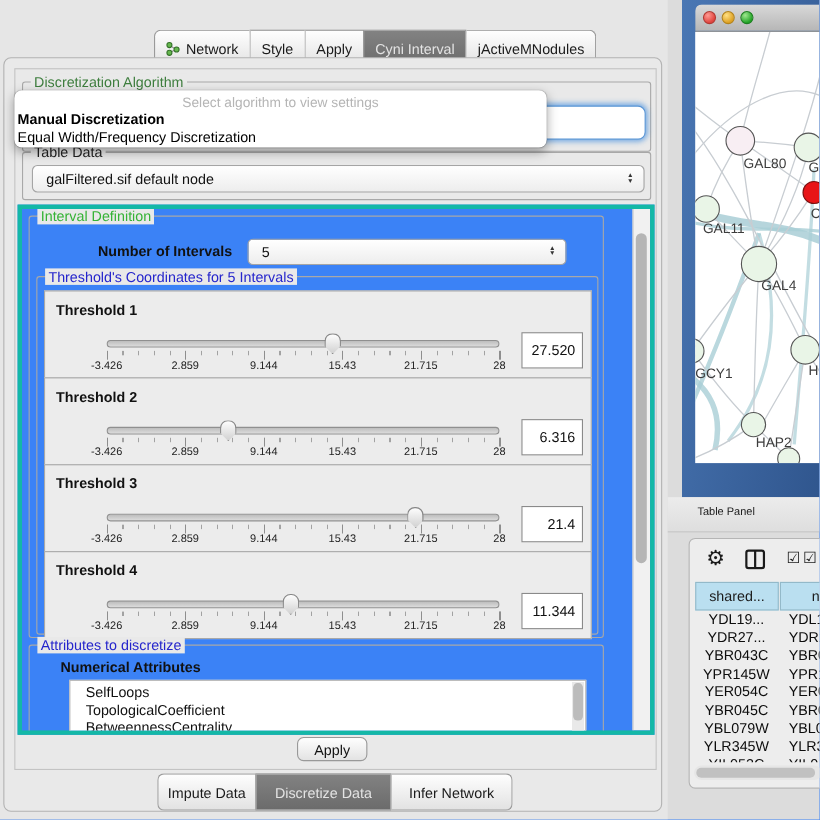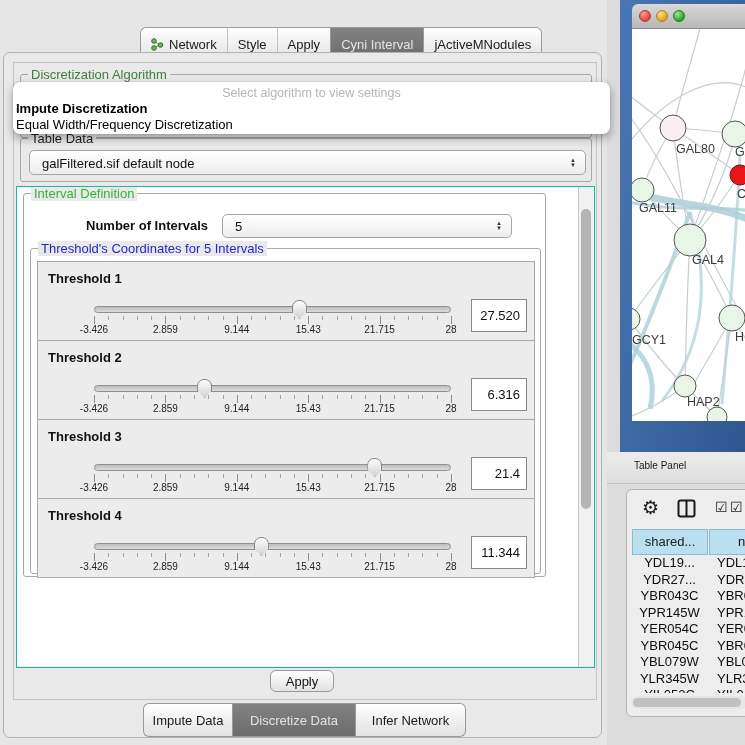--- a/index.html
+++ b/index.html
@@ -22,26 +22,26 @@
   .inner-panel{position:absolute;left:13px;top:62px;width:584px;height:638px;background:#e9e9e9;border:1px solid #c3c3c3;box-sizing:border-box}
   
   .group{position:absolute;border:1px solid #a8a8a8;border-radius:3px;box-sizing:border-box}
   .gtitle{position:absolute;top:-8px;left:7px;background:#e9e9e9;padding:0 3px;font-size:13px;white-space:nowrap}
   .green{color:#36b336}.blue{color:#2525cc}.dark{color:#222}
   
   .combo{position:absolute;background:linear-gradient(#ffffff,#ededed);border:1px solid #a5a5a5;border-radius:5px;box-sizing:border-box;font-size:13px;color:#111}
   .combo .ctext{position:absolute;left:12px;top:50%;transform:translateY(-50%);white-space:nowrap}
   .stepper{position:absolute;right:9px;top:50%;transform:translateY(-50%);display:flex;flex-direction:column;line-height:5px;font-size:6px;color:#333}
   
-  .popup{position:absolute;left:13px;top:82px;width:597px;height:52px;background:#fff;border-radius:7px;box-shadow:0 4px 10px rgba(0,0,0,.35),0 0 1px rgba(0,0,0,.3);z-index:30}
+  .popup{position:absolute;left:13px;top:82px;width:484px;height:52px;background:#fff;border-radius:7px;box-shadow:0 4px 10px rgba(0,0,0,.35),0 0 1px rgba(0,0,0,.3);z-index:30}
   .popup .hint{position:absolute;left:0;right:0;top:4px;text-align:center;color:#b5b5b5;font-size:12.5px}
   .popup .item{position:absolute;left:3px;font-size:13px;color:#000;white-space:nowrap}
   .focus-combo{position:absolute;left:30px;top:96px;width:557px;height:31px;background:#fff;border:1px solid #5b96d5;border-radius:7px;box-shadow:0 0 5px 2px rgba(100,160,225,.8);box-sizing:border-box;z-index:10}
   
-  .scrollpane{position:absolute;left:16px;top:186px;width:579px;height:482px;border:1px solid #14b8a6;box-sizing:border-box;overflow:hidden;background:#ffffff}
+  .scrollpane{position:absolute;left:16px;top:186px;width:579px;height:482px;border:4px solid #14b8a6;box-sizing:border-box;overflow:hidden;background:#3b82f6}
   .vscroll{position:absolute;right:0;top:0;bottom:0;width:16px;background:#f1f1f1;border-left:1px solid #c8c8c8;box-sizing:border-box}
   .vscroll .thumb{position:absolute;left:2px;width:10px;border-radius:5px;background:#b5b5b5}
   
   .tpanel{position:absolute;left:6px;width:498px;height:80px;border:1px solid #a8a8a8;background:#ececec;box-sizing:border-box}
   .tlabel{position:absolute;left:10px;top:9px;font-size:13px;font-weight:bold;color:#111}
   .track{position:absolute;left:56px;top:44px;width:357px;height:7px;background:linear-gradient(#bdbdbd,#dcdcdc);border:1px solid #8f8f8f;border-radius:4px;box-sizing:border-box}
   .thumbp{position:absolute;top:-7px;width:15px;height:19px;margin-left:-8px;background:linear-gradient(#fdfdfd,#d2d2d2);border:1px solid #878787;box-sizing:border-box;border-radius:7px 7px 2px 2px;clip-path:polygon(0 0,100% 0,100% 60%,50% 100%,0 60%)}
   .ticks{position:absolute;left:56px;top:54px;width:359px;height:8px;background-image:repeating-linear-gradient(to right,#8e8e8e 0 1px,transparent 1px 71.4px),repeating-linear-gradient(to right,#a2a2a2 0 1px,transparent 1px 14.28px);background-size:100% 8px,100% 4px;background-repeat:no-repeat}
   .scale{position:absolute;left:56px;top:62px;width:357px;height:12px}
   .scale span{position:absolute;transform:translateX(-50%);font-size:10px;font-weight:normal;color:#222;white-space:nowrap}
@@ -113,21 +113,21 @@
       <span class="ctext">galFiltered.sif default node</span>
       <span class="stepper">
           <span>▲</span>
           <span>▼</span>
         </span>
     </div>
   </div>
 
   <div class="popup">
     <div class="hint">Select algorithm to view settings</div>
-    <div class="item" style="top:19px;font-weight:bold">Impute Discretization</div>
+    <div class="item" style="top:19px;font-weight:bold">Manual Discretization</div>
     <div class="item" style="top:35px">Equal Width/Frequency Discretization</div>
   </div>
 
   <div class="scrollpane">
 
     <div class="group" style="left:6px;top:6px;width:523px;height:384px">
       <span class="gtitle green">Interval Definition</span>
 
       <span class="abs" style="left:62px;top:24px;font-size:13px;font-weight:bold;color:#111">Number of Intervals</span>
       <div class="combo" style="left:198px;top:20px;width:290px;height:24px">
@@ -204,20 +204,32 @@
             <span style="left:40%">9.144</span>
             <span style="left:60%">15.43</span>
             <span style="left:80%">21.715</span>
             <span style="left:100%">28</span>
           </div>
           <div class="valbox">11.344</div>
         </div>
       </div>
     </div>
 
+    <div class="group" style="left:6px;top:396px;width:523px;height:110px">
+      <span class="gtitle blue">Attributes to discretize</span>
+      <span class="abs" style="left:28px;top:12px;font-size:13px;font-weight:bold;color:#111">Numerical Attributes</span>
+      <div class="listbox" style="left:36px;top:31px;width:470px;height:70px">
+        <div class="li" style="padding-top:3px">SelfLoops</div>
+        <div class="li">TopologicalCoefficient</div>
+        <div class="li">BetweennessCentrality</div>
+        <div class="abs" style="right:1px;top:1px;width:11px;height:66px;background:#e9e9e9">
+          <div class="abs" style="left:1px;top:1px;width:9px;height:34px;background:#bcbcbc;border-radius:4px"></div>
+        </div>
+      </div>
+    </div>
 
     <div class="vscroll">
       <div class="thumb" style="top:22px;height:300px"></div>
     </div>
   </div>
 
   <button class="btn" style="left:270px;top:670px;width:64px;height:22px">Apply</button>
 
   <div class="tabrow" style="left:143px;top:703px">
     <div class="tab first" style="width:89px">

